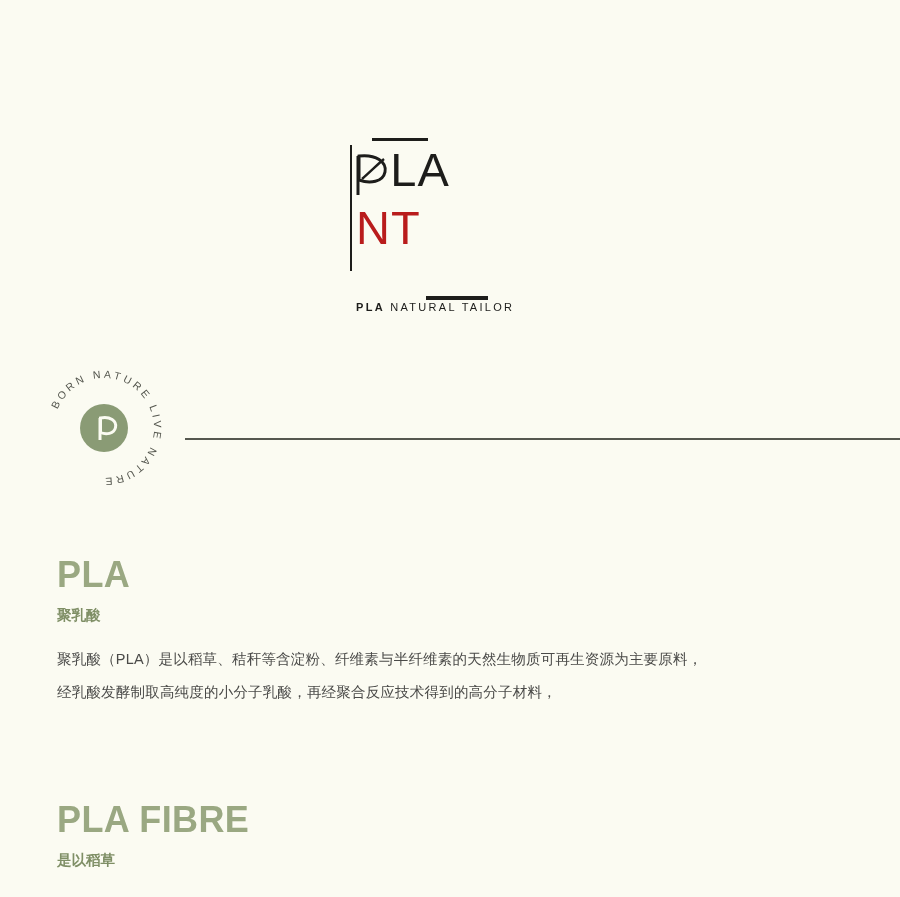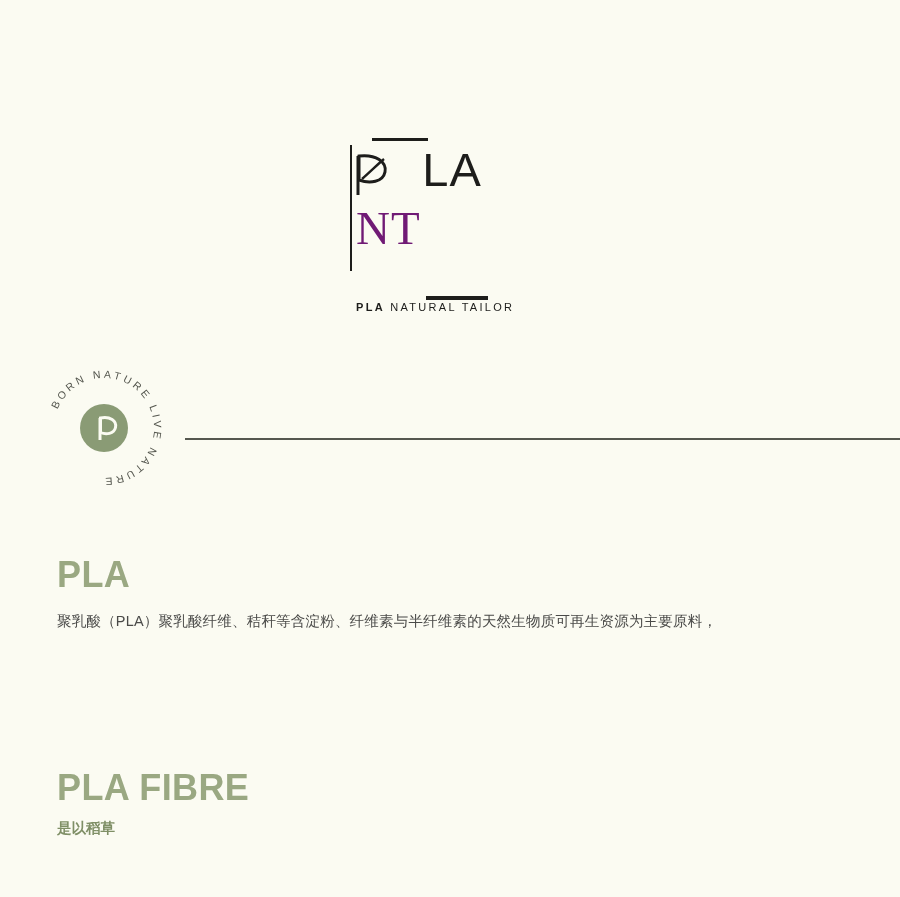--- a/index.html
+++ b/index.html
@@ -48,40 +48,39 @@
   .logo-vline {
     position: absolute;
     left: 0px;
     top: 27px;
     width: 2px;
     height: 126px;
     background: #1d1d1b;
   }
   .logo-row1 {
     position: absolute;
-    left: 20px;
+    left: 8px;
     top: 26px;
     font-size: 47px;
     letter-spacing: 1px;
     font-weight: 500;
     color: #1d1d1b;
     line-height: 52px;
     font-family: "Liberation Sans", sans-serif;
-    padding-left: 20px;
   }
   .logo-row2 {
     position: absolute;
     left: 6px;
     top: 84px;
     font-size: 47px;
     letter-spacing: 1px;
     font-weight: 500;
-    color: #701a75;
+    color: #b91c1c;
     line-height: 52px;
-    font-family: Liberation Serif, serif;
+    font-family: Liberation Sans, sans-serif;
   }
   .leaf-p {
     position: absolute;
     left: 4px;
     top: 34px;
     width: 36px;
     height: 44px;
   }
   .logo-tagline {
     position: absolute;
@@ -143,21 +142,21 @@
     line-height: 20px;
   }
   .sec-body p {
     font-size: 14.5px;
     color: #4a4a48;
     line-height: 33px;
     margin: 0;
     letter-spacing: 0.2px;
   }
   #section-pla { top: 555px; }
-  #section-pla-fibre { top: 768px; }
+  #section-pla-fibre { top: 800px; }
 </style>
 </head>
 <body>
 
 <div class="logo-block">
   <div class="logo-inner">
     <div class="logo-bar-top"></div>
     <div class="logo-vline"></div>
 
     <svg class="leaf-p" viewBox="0 0 36 44">
@@ -188,21 +187,23 @@
     <path d="M62.5 56 C 72 54, 79 59, 77.5 65.5 C 76 72, 68 73, 62.5 70.5 Z" fill="none" stroke="#fbfbf2" stroke-width="3"></path>
     <text font-family="Liberation Sans, sans-serif" font-size="10.5" letter-spacing="3.1" fill="#55574f">
       <textPath href="#sealcirc" startOffset="6%">BORN NATURE LIVE NATURE</textPath>
     </text>
   </svg>
   <div class="hrule"></div>
 </div>
 
 <div class="section" id="section-pla">
   <h2 class="sec-title">PLA</h2>
+  <h3 class="sec-sub">聚乳酸</h3>
   <div class="sec-body">
-    <p>聚乳酸（PLA）聚乳酸纤维、秸秆等含淀粉、纤维素与半纤维素的天然生物质可再生资源为主要原料，</p>
+    <p>聚乳酸（PLA）是以稻草、秸秆等含淀粉、纤维素与半纤维素的天然生物质可再生资源为主要原料，</p>
+    <p>经乳酸发酵制取高纯度的小分子乳酸，再经聚合反应技术得到的高分子材料，</p>
   </div>
 </div>
 
 <div class="section" id="section-pla-fibre">
   <h2 class="sec-title">PLA FIBRE</h2>
   <h3 class="sec-sub">是以稻草</h3>
 </div>
 
 </body></html>

